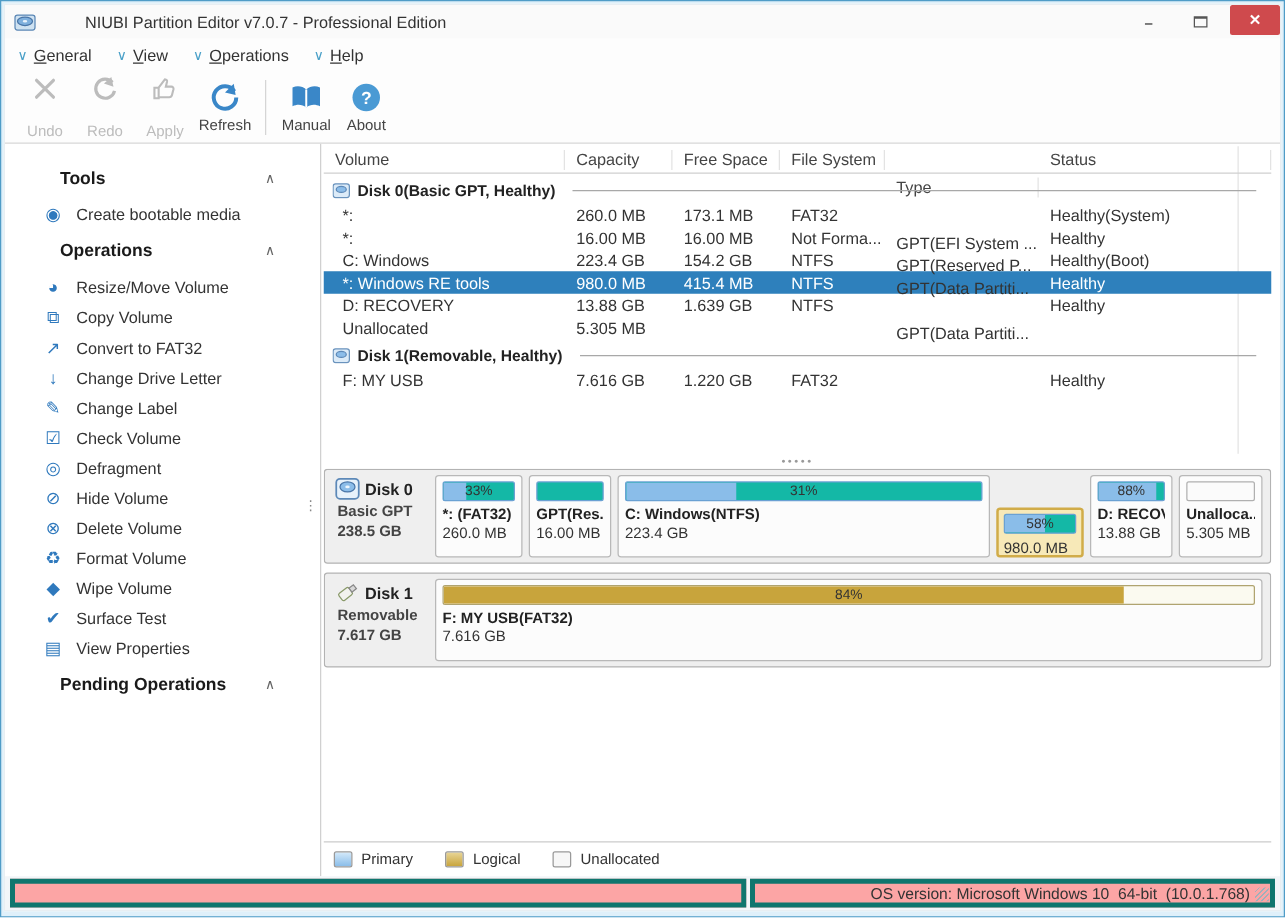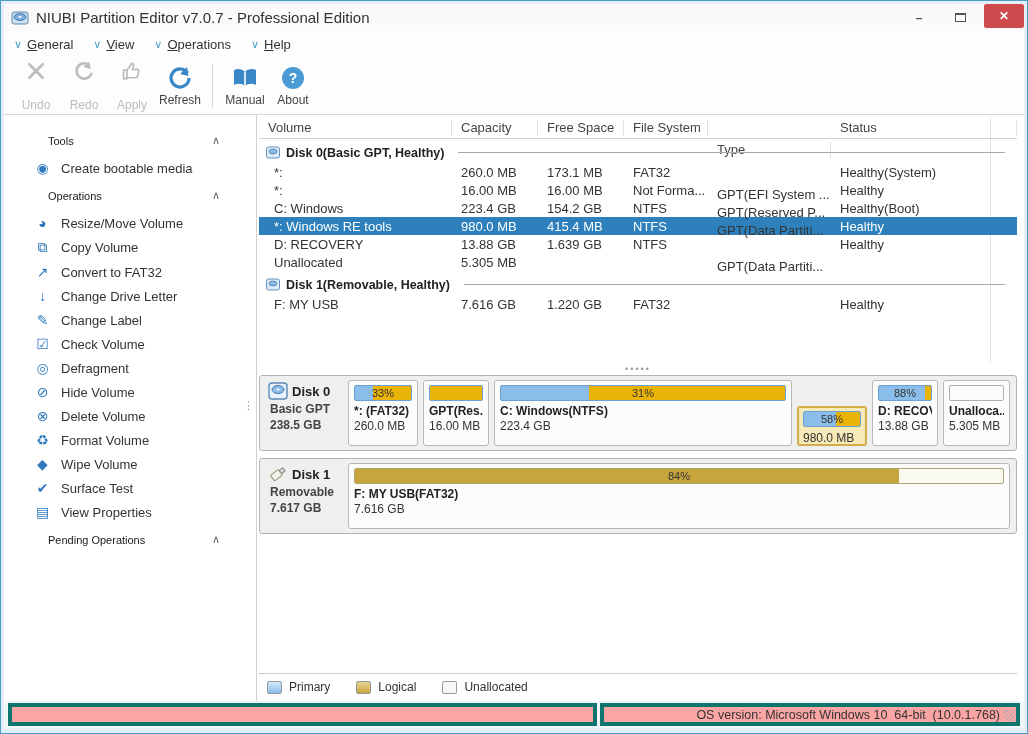--- a/index.html
+++ b/index.html
@@ -2,21 +2,21 @@
 <html><head>
 <meta charset="utf-8">
 <style>
   * { box-sizing: border-box; margin: 0; padding: 0; }
   html,body { width:1028px; height:734px; font-family:"Liberation Sans",sans-serif; background:#fff; }
   .window { width:1028px; height:734px; border:1px solid #4f9cc7; background:#dff0fa; padding:2px 2px 4px 2px; display:flex; flex-direction:column; }
   .win-inner { background:#fff; flex:1; display:flex; flex-direction:column; overflow:hidden; border:1px solid #e8eef2; }
 
   
   .titlebar { height:27px; background:#fafafa; display:flex; align-items:center; padding-left:7px; gap:7px; flex:none; }
-  .title-text { font-size:15px; color:#333; flex:1; }
+  .title-text { font-size:13px; color:#333; flex:1;margin-left:32px; }
   .win-btn { width:34px; height:22px; display:flex; align-items:center; justify-content:center; color:#555; font-size:12px; cursor:default; }
   .max-box { width:11px; height:9px; border:1px solid #555; border-top-width:2px; }
   .close-btn { width:40px; height:24px; background:#cf4a4d; color:#fff; font-weight:bold; font-size:12px; align-self:flex-start; border-radius:2px; }
 
   
   .menubar { height:26px; display:flex; align-items:center; padding-left:10px; gap:20px; background:#fdfdfd; flex:none; }
   .menu-item { display:flex; align-items:center; gap:5px; font-size:13px; color:#333; cursor:default; }
   .menu-chev { color:#4aa0c8; font-size:11px; }
   .mlabel { display:inline-block; }
   .mlabel::first-letter { text-decoration:underline; }
@@ -24,21 +24,21 @@
   
   .toolbar { height:58px; display:flex; align-items:center; padding-left:8px; border-bottom:1px solid #d8d8d8; background:#fdfdfd; flex:none; }
   .tb-btn { width:48px; height:52px; display:flex; flex-direction:column; align-items:center; justify-content:center; gap:2px; font-size:12px; color:#444; }
   .tb-btn.disabled { color:#bcbcbc;gap:16px; }
   .tb-sep { width:1px; height:44px; background:#d5d5d5; margin:0 8px; }
 
   
   .main { flex:1; display:flex; overflow:hidden; }
   .sidebar { width:253px; border-right:1px solid #d0d0d0; padding-top:10px; position:relative; flex:none; }
   .sb-section { display:flex; align-items:center; justify-content:space-between; padding:9px 36px 9px 44px; }
-  .sb-title { font-weight:normal; font-size:11px; color:#1a1a1a; }
+  .sb-title { font-weight:bold; font-size:14px; color:#1a1a1a; }
   .sb-chev { color:#666; font-size:11px; }
   .sb-item { display:flex; align-items:center; gap:9px; padding:4px 0 4px 29px; font-size:13px; color:#333; cursor:default; }
   .sb-icon { width:19px; text-align:center; color:#2f79bd; font-size:14px; }
   .v-grip { position:absolute; right:2px; top:288px; color:#888; font-size:11px; line-height:4px; }
 
   
   .content { flex:1; display:flex; flex-direction:column; padding:2px 7px 0 2px; overflow:hidden; }
 
   
   .vtable { height:246px; flex:none; font-size:13px; color:#333;
@@ -57,21 +57,21 @@
 
   
   .panels { flex:1; display:flex; flex-direction:column; gap:7px; overflow:hidden; }
   .dpanel { height:76px; flex:none; border:1px solid #b3b3b3; border-radius:3px; background:#efefef; display:flex; padding:4px 6px; gap:6px; }
   .dinfo { width:76px; flex:none; padding:2px 0 0 2px; }
   .dname { display:flex; align-items:center; gap:4px; font-weight:bold; font-size:13px; color:#222; }
   .dtype,.dsize { font-size:12px; color:#444; margin-top:2px; padding-left:2px;font-weight:bold; }
   .dblocks { flex:1; display:flex; gap:5px; }
   .pblock { background:#fcfcfc; border:1px solid #b8b8b8; border-radius:3px; padding:4px 5px; display:flex; flex-direction:column; overflow:hidden; }
   .pblock.sel-block { background:#f7e9b8; border:2px solid #d1ac49; padding:3px 4px;margin-top:26px; }
-  .pbar { height:16px; border:1px solid #6aa1d3; border-radius:2px; background:#eab308; position:relative; overflow:hidden; flex:none; }
+  .pbar { height:16px; border:1px solid #6aa1d3; border-radius:2px; background:#14b8a6; position:relative; overflow:hidden; flex:none; }
   .pfill { position:absolute; left:0; top:0; bottom:0; background:#8abde9; }
   .pbar.kind-unallocated { border-color:#b0b0b0; background:#fbfbfb; }
   .pbar.kind-logical { border-color:#b0a470; background:#fbfaf0; }
   .pbar.kind-logical .pfill { background:#c8a43c; }
   .plabel { position:absolute; left:0; right:0; top:1px; text-align:center; font-size:11px; color:#333; }
   .pname { font-weight:bold; font-size:12px; color:#222; margin-top:3px; white-space:nowrap; overflow:hidden; }
   .psize { font-size:12px; color:#333; margin-top:1px; white-space:nowrap; }
 
   
   .legend { flex:none; border-top:1px solid #ccc; margin-top:6px; padding:6px 4px 7px 8px; display:flex; gap:26px; font-size:12px; color:#333; align-items:center; }

